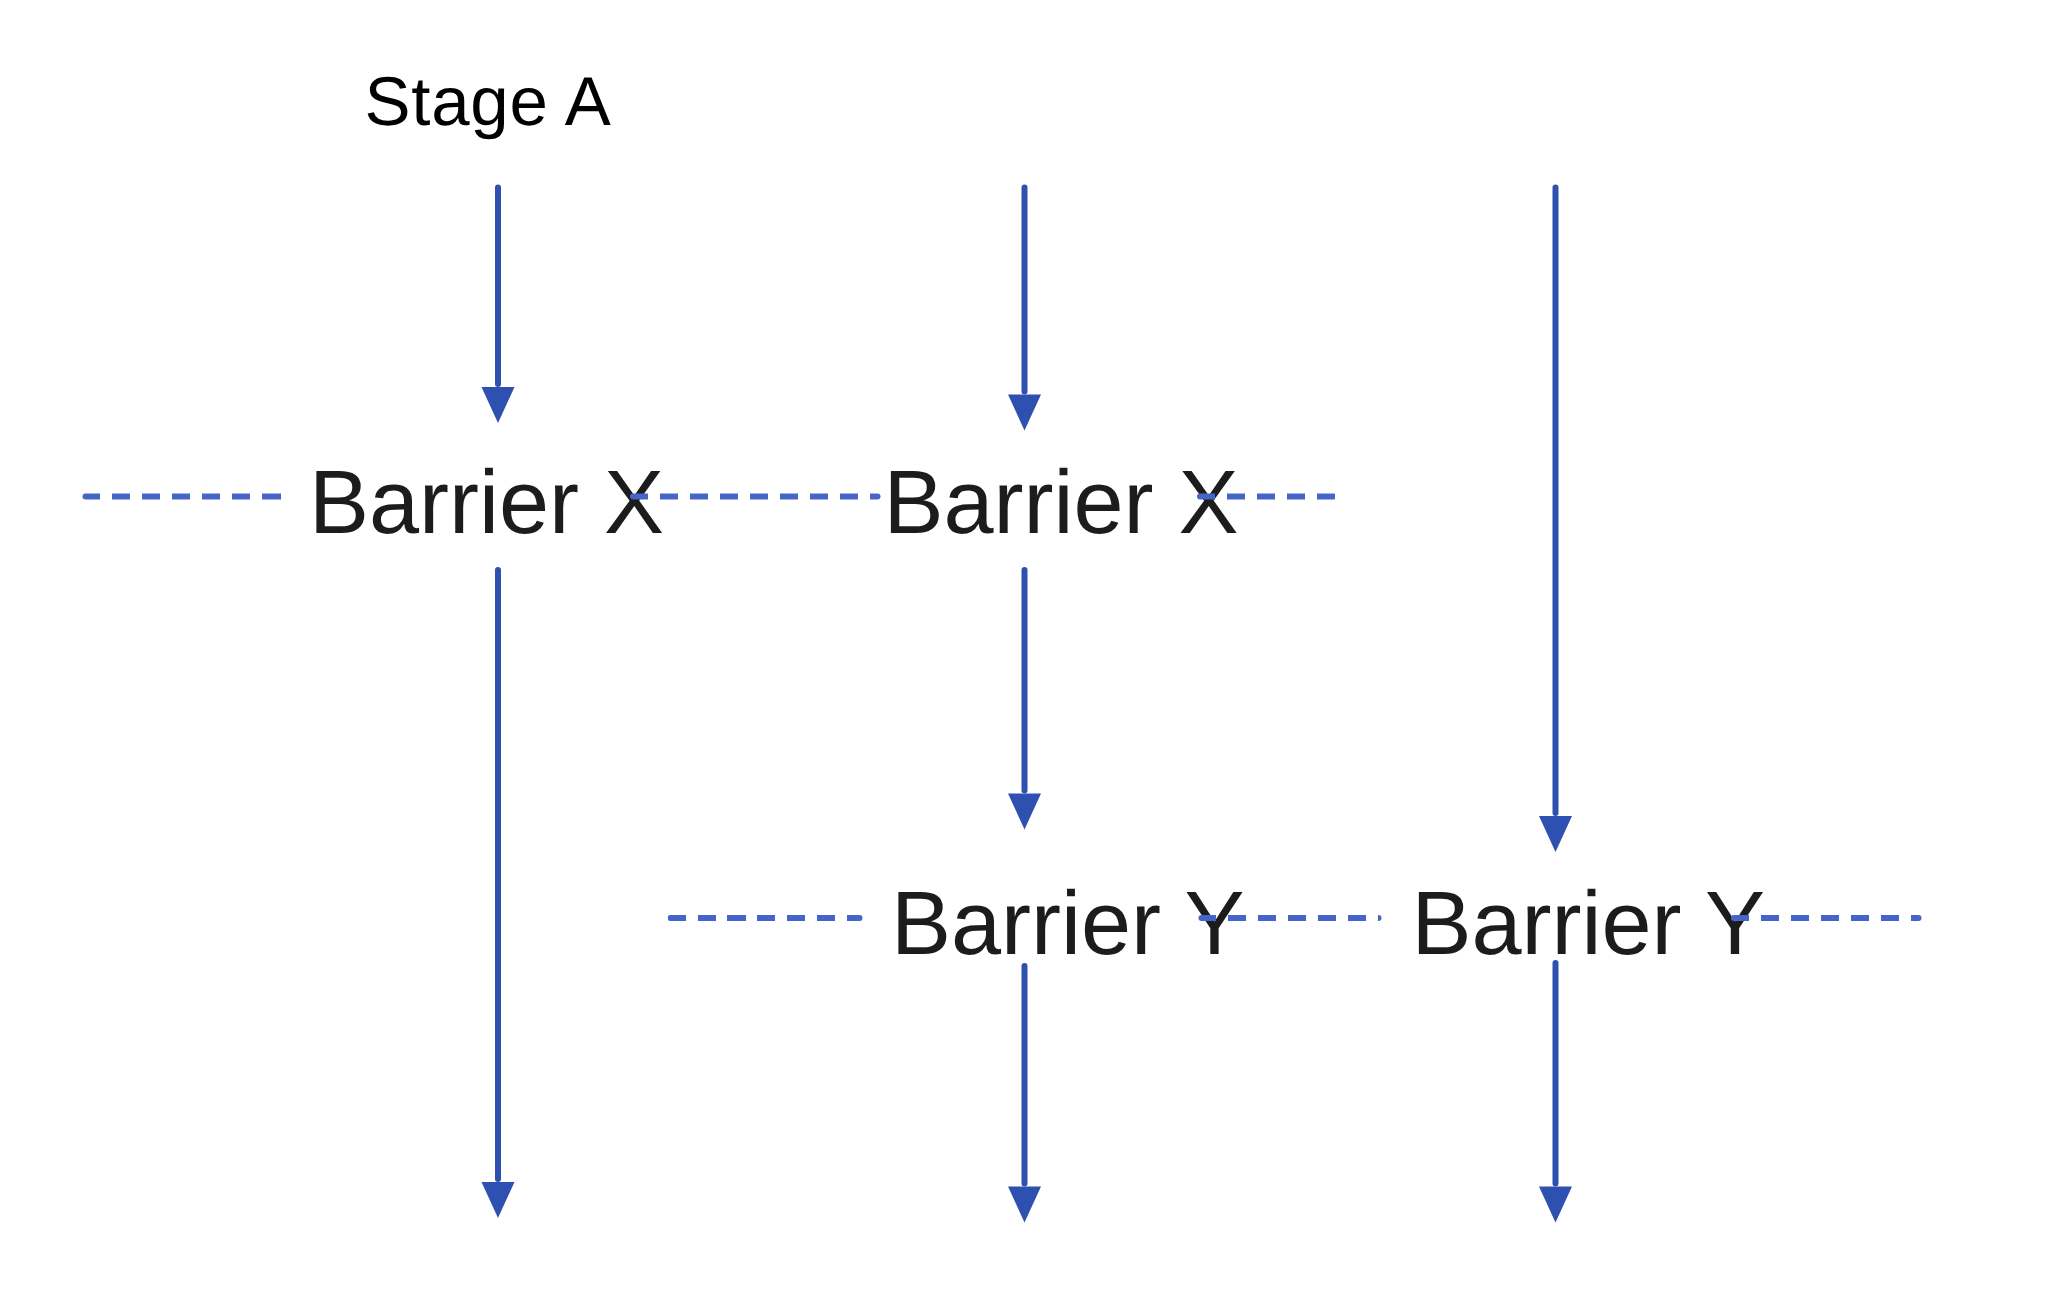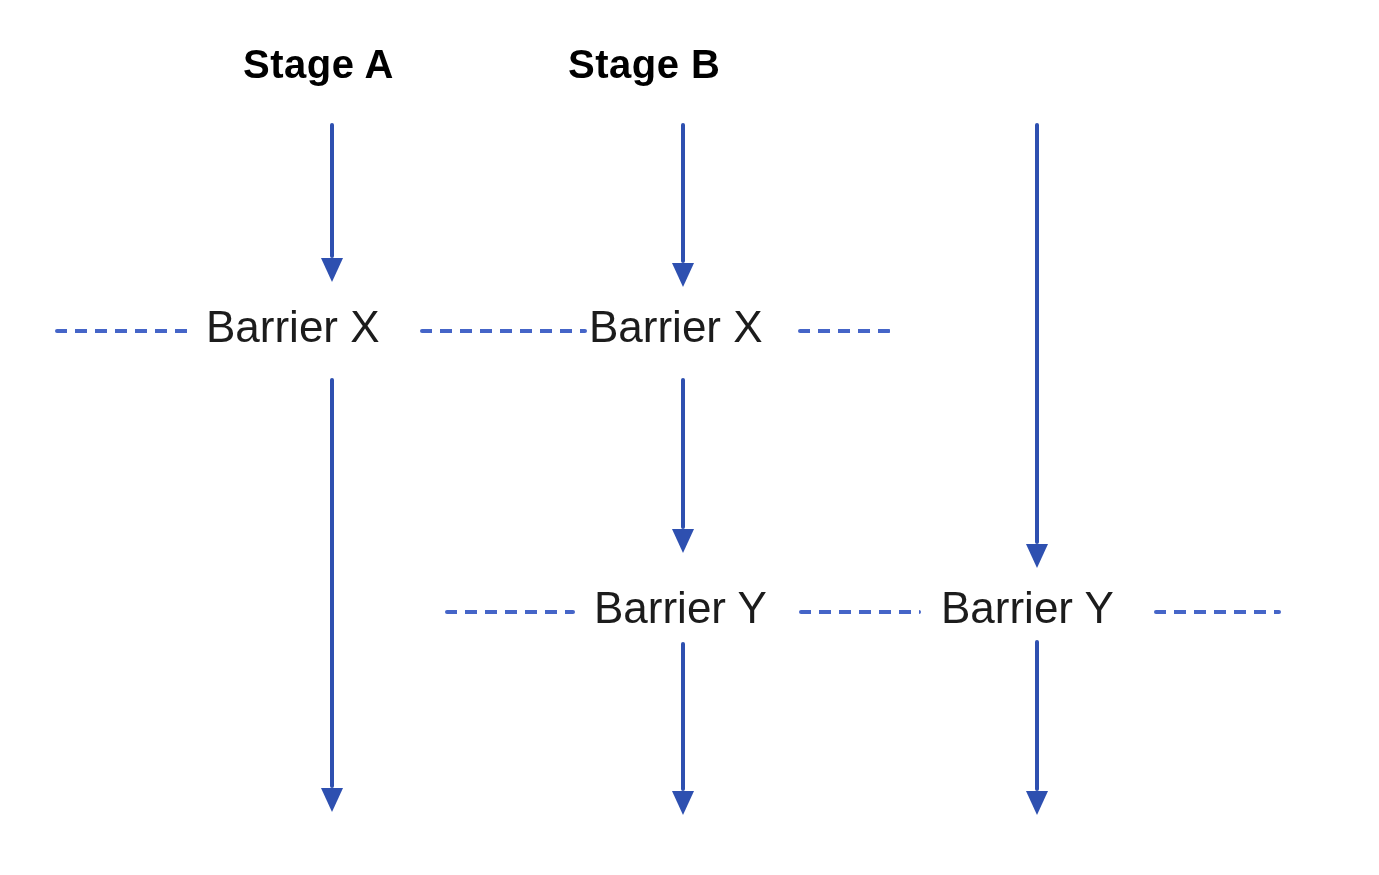--- a/index.html
+++ b/index.html
@@ -11,22 +11,22 @@
     position: relative;
     width: 1379px;
     height: 875px;
     background: var(--background, #ffffff);
     font-family: "Liberation Sans", sans-serif;
     overflow: hidden;
   }
   .stage-label {
     position: absolute;
     top: 44px;
-    font-size: 40px;
-    font-weight: 700;
+    font-size: 46px;
+    font-weight: 400;
     color: var(--stage-label-text, #000000);
     white-space: nowrap;
     letter-spacing: 0.5px;
     line-height: 1;
   }
   .shaft {
     position: absolute;
     width: 4px;
     border-radius: 2px;
     background: var(--arrow, #2e50b0);
@@ -44,34 +44,33 @@
     height: 4px;
     border-radius: 2px;
     background: repeating-linear-gradient(
       90deg,
       var(--dashed-line, #4565c8) 0 12px,
       transparent 12px 20px
     );
   }
   .barrier-label {
     position: absolute;
-    font-size: 44px;
+    font-size: 60px;
     font-weight: 400;
     color: var(--barrier-label-text, #1c1c1c);
     white-space: nowrap;
     line-height: 1;
   }
 </style>
 </head>
 <body>
 
 <div class="canvas">
 
   <div class="stage-label" style="left:243px">Stage A</div>
-  <div class="stage-label" style="left:568px">Stage B</div>
 
   <div class="shaft" style="left:330px;top:123px;height:135px"></div>
   <div class="head" style="left:321px;top:258px"></div>
   <div class="shaft" style="left:330px;top:378px;height:410px"></div>
   <div class="head" style="left:321px;top:788px"></div>
 
   <div class="shaft" style="left:681px;top:123px;height:140px"></div>
   <div class="head" style="left:672px;top:263px"></div>
   <div class="shaft" style="left:681px;top:378px;height:151px"></div>
   <div class="head" style="left:672px;top:529px"></div>

